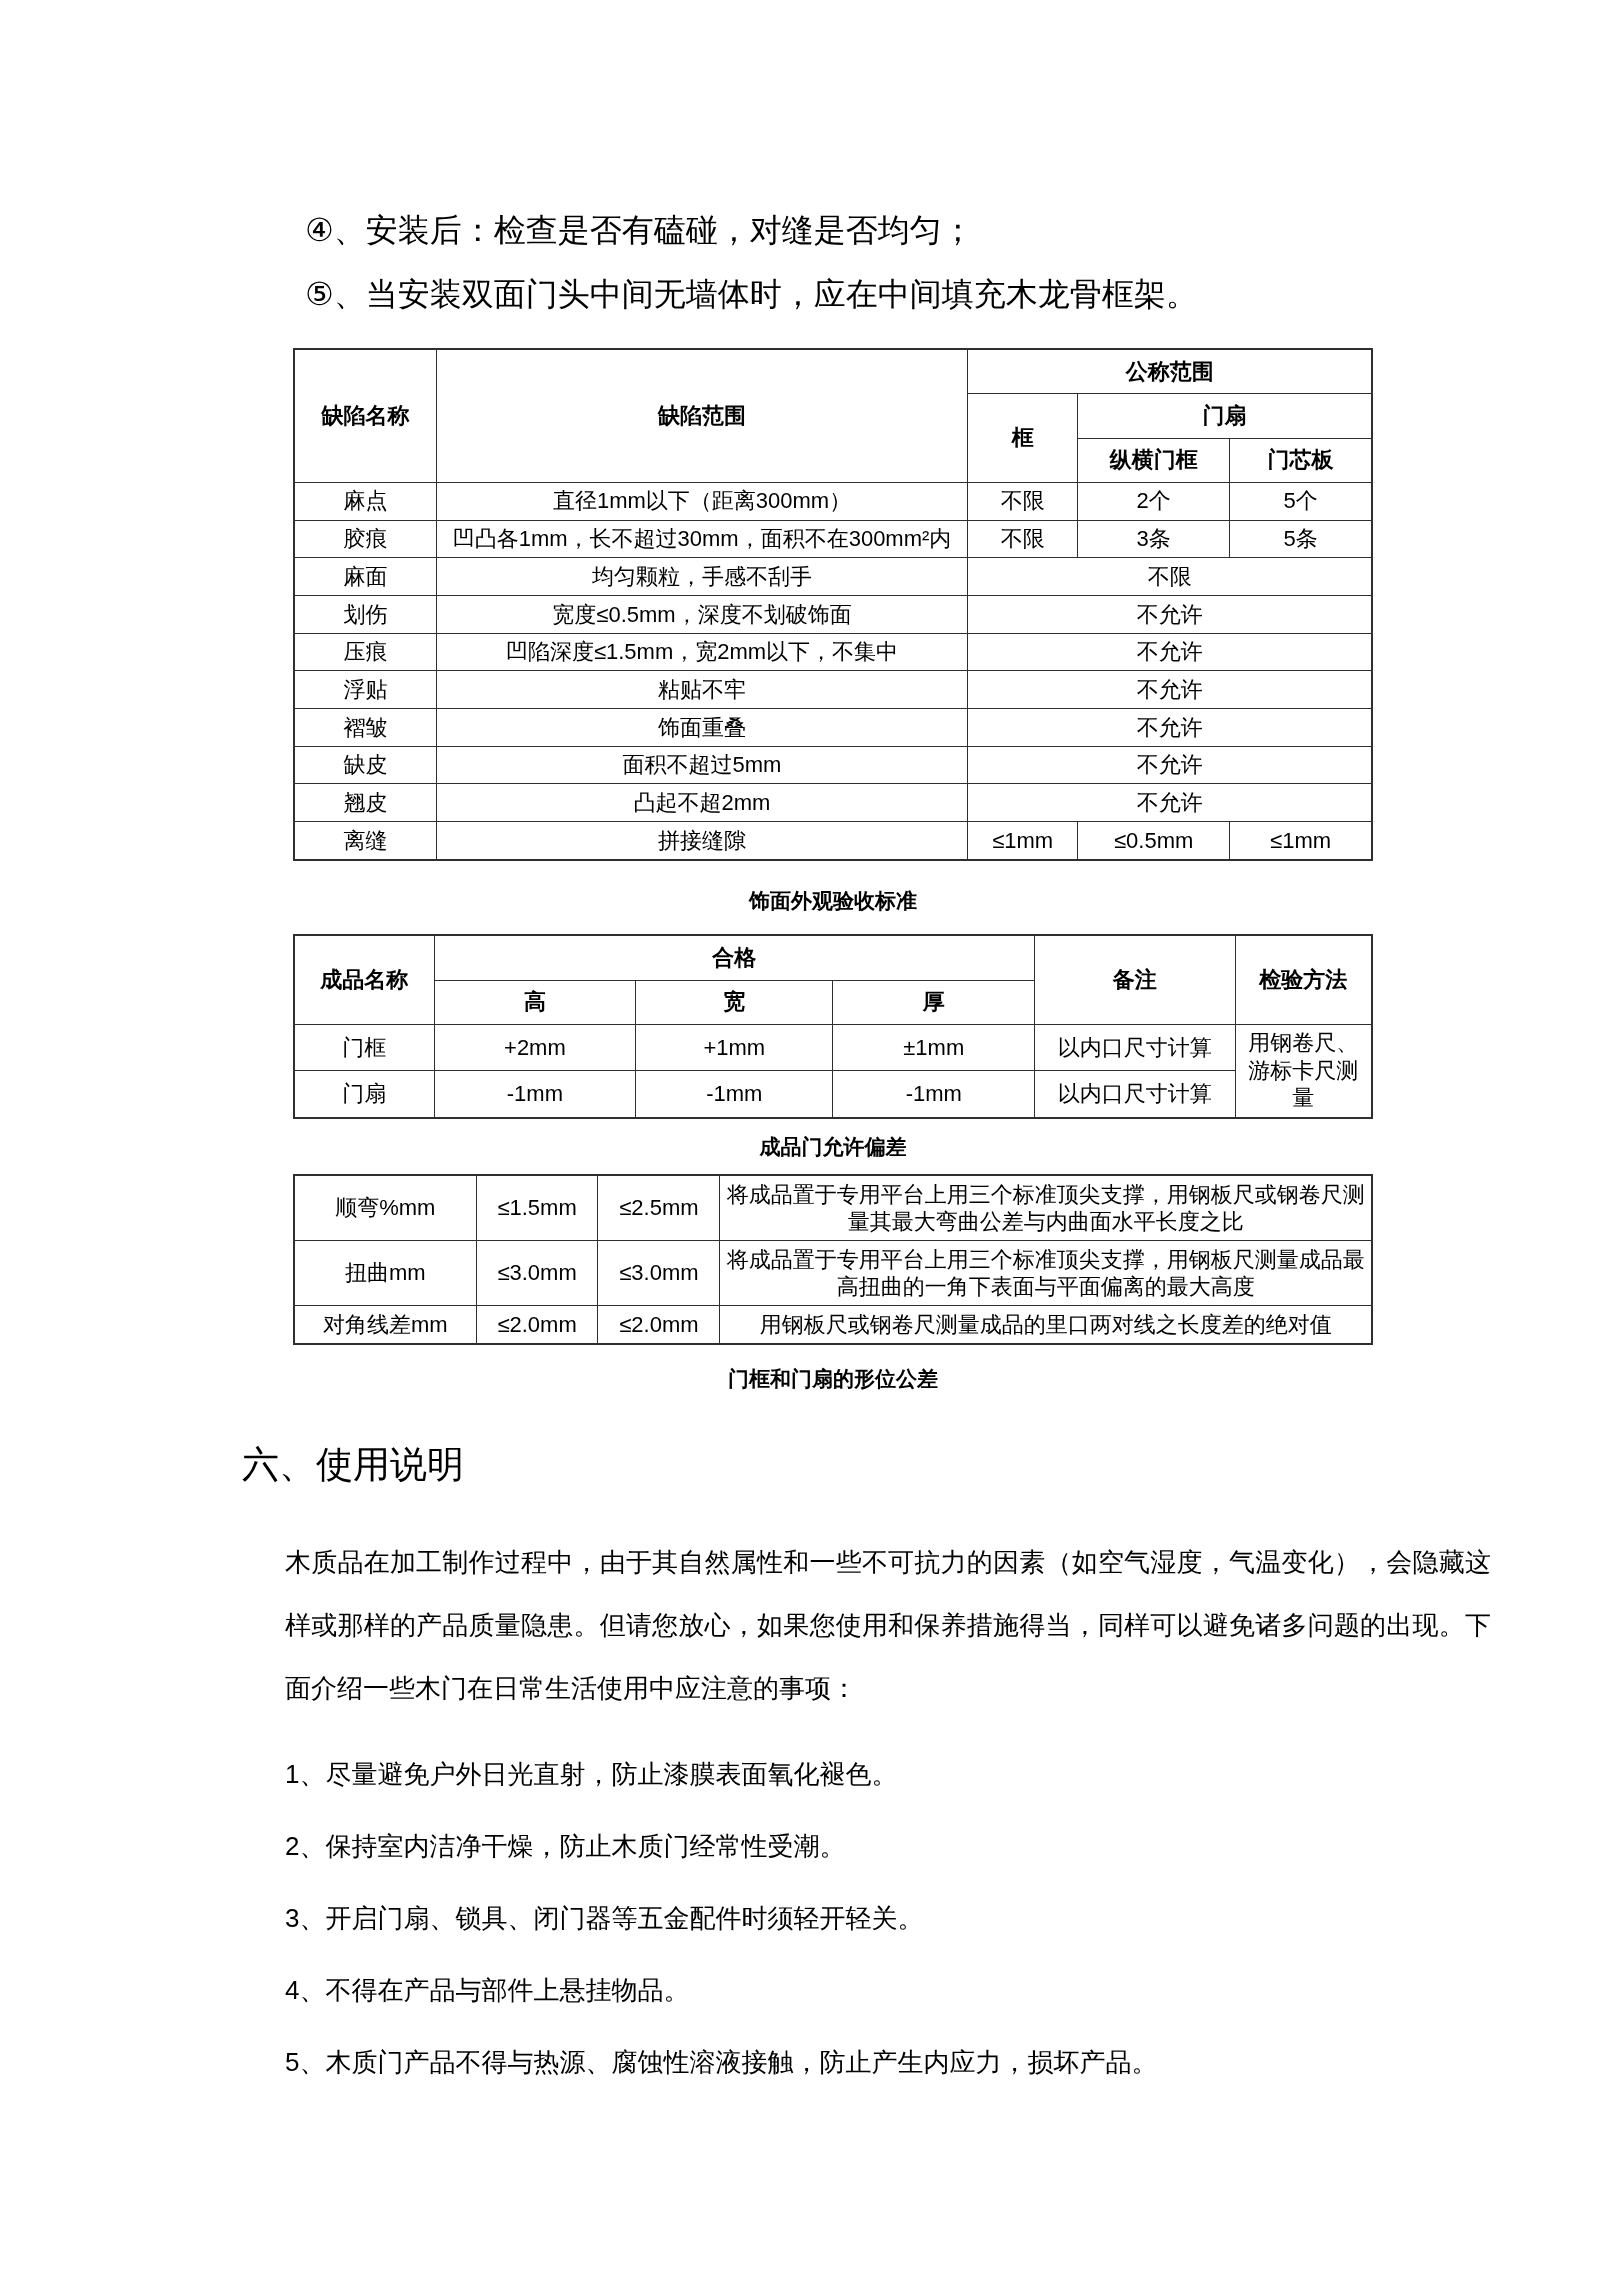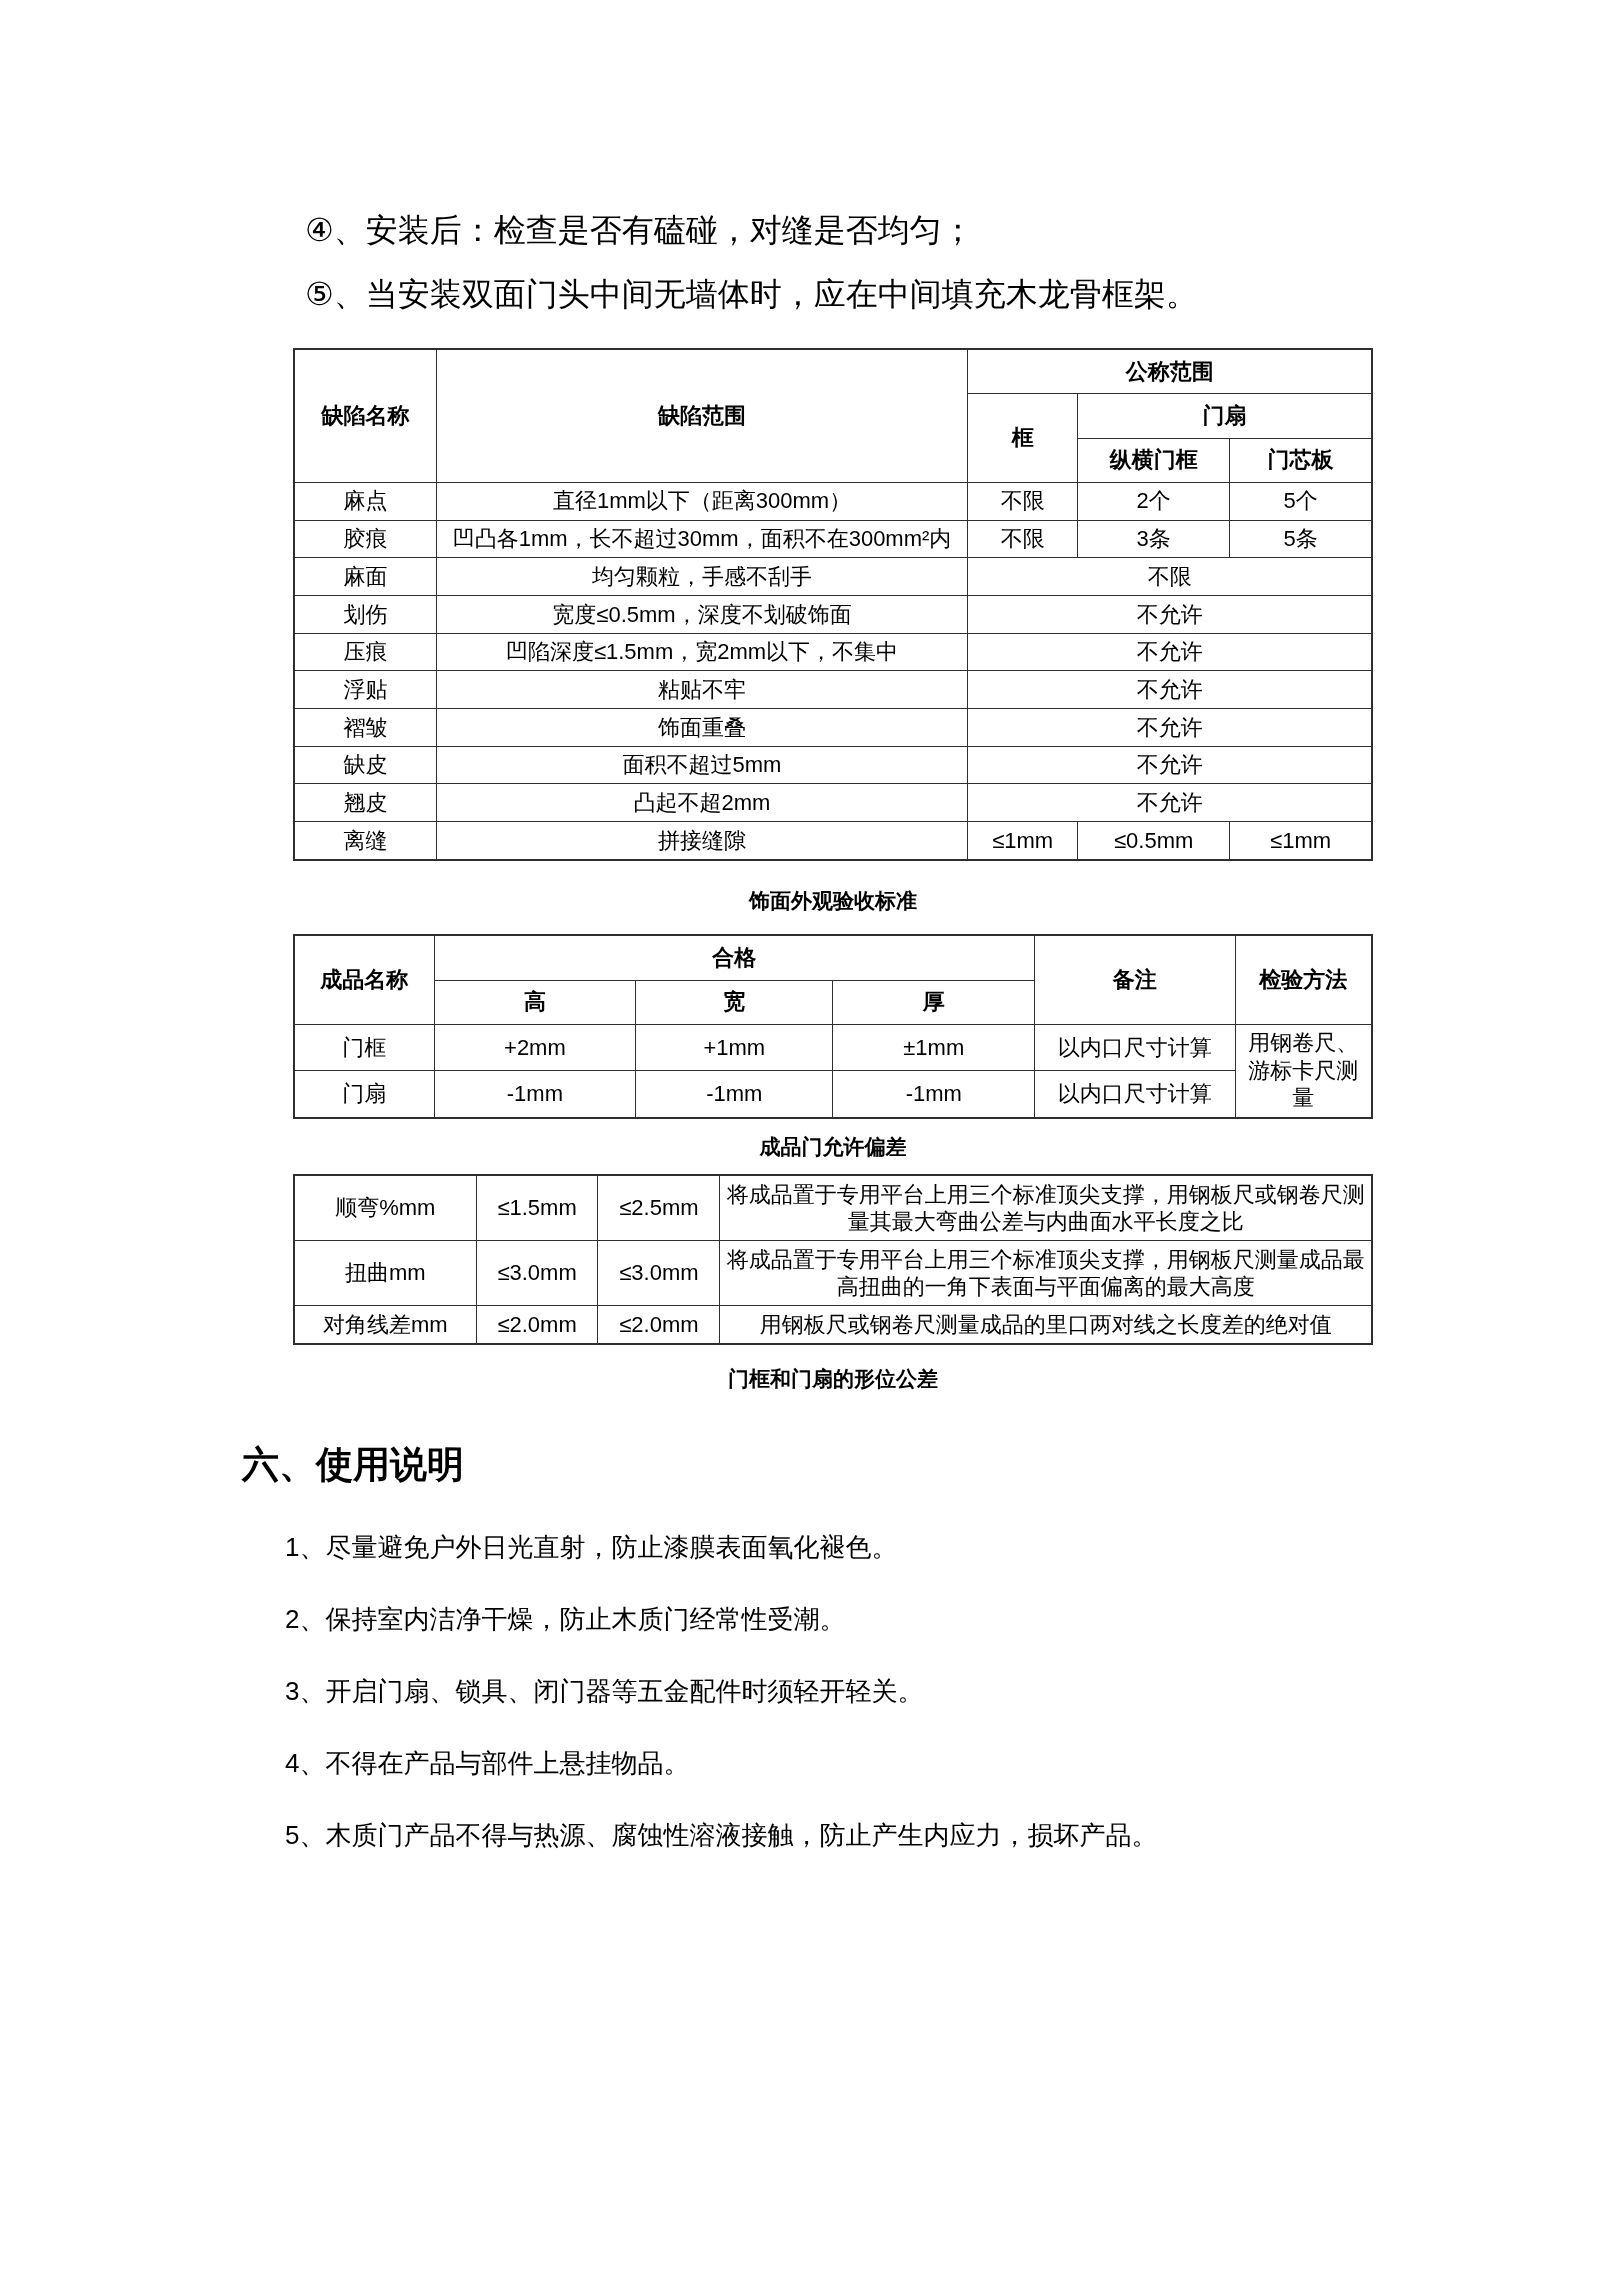--- a/index.html
+++ b/index.html
@@ -43,21 +43,21 @@
   .caption{
     font-size:21px;
     font-weight:bold;
     text-align:center;
     margin:26px 0 19.6px 0;
   }
   .caption2{margin:14.4px 0 13px 0;}
   .caption3{margin:19.6px 0 0 0;font-family:Liberation Serif, serif;}
   .heading{
     font-size:37px;
-    font-weight:bold;
+    font-weight:normal;
     margin:47px 0 41px 242px;
   }
   .para{
     font-size:26px;
     line-height:63px;
     text-align:justify;
     margin:0 132px 38px 285px;
   }
   .item{
     font-size:26px;
@@ -225,20 +225,21 @@
           <td>≤2.0mm</td>
           <td>≤2.0mm</td>
           <td class="method">用钢板尺或钢卷尺测量成品的里口两对线之长度差的绝对值</td>
         </tr>
       </tbody>
     </table>
     <div class="caption caption3">门框和门扇的形位公差</div>
   </div>
 
   <h2 class="heading">六、使用说明</h2>
+  <p class="para">木质品在加工制作过程中，由于其自然属性和一些不可抗力的因素（如空气湿度，气温变化），会隐藏这样或那样的产品质量隐患。但请您放心，如果您使用和保养措施得当，同样可以避免诸多问题的出现。下面介绍一些木门在日常生活使用中应注意的事项：</p>
 
   <p class="item">1、尽量避免户外日光直射，防止漆膜表面氧化褪色。</p>
   <p class="item">2、保持室内洁净干燥，防止木质门经常性受潮。</p>
   <p class="item">3、开启门扇、锁具、闭门器等五金配件时须轻开轻关。</p>
   <p class="item">4、不得在产品与部件上悬挂物品。</p>
   <p class="item">5、木质门产品不得与热源、腐蚀性溶液接触，防止产生内应力，损坏产品。</p>
 
 </div>
 
 

